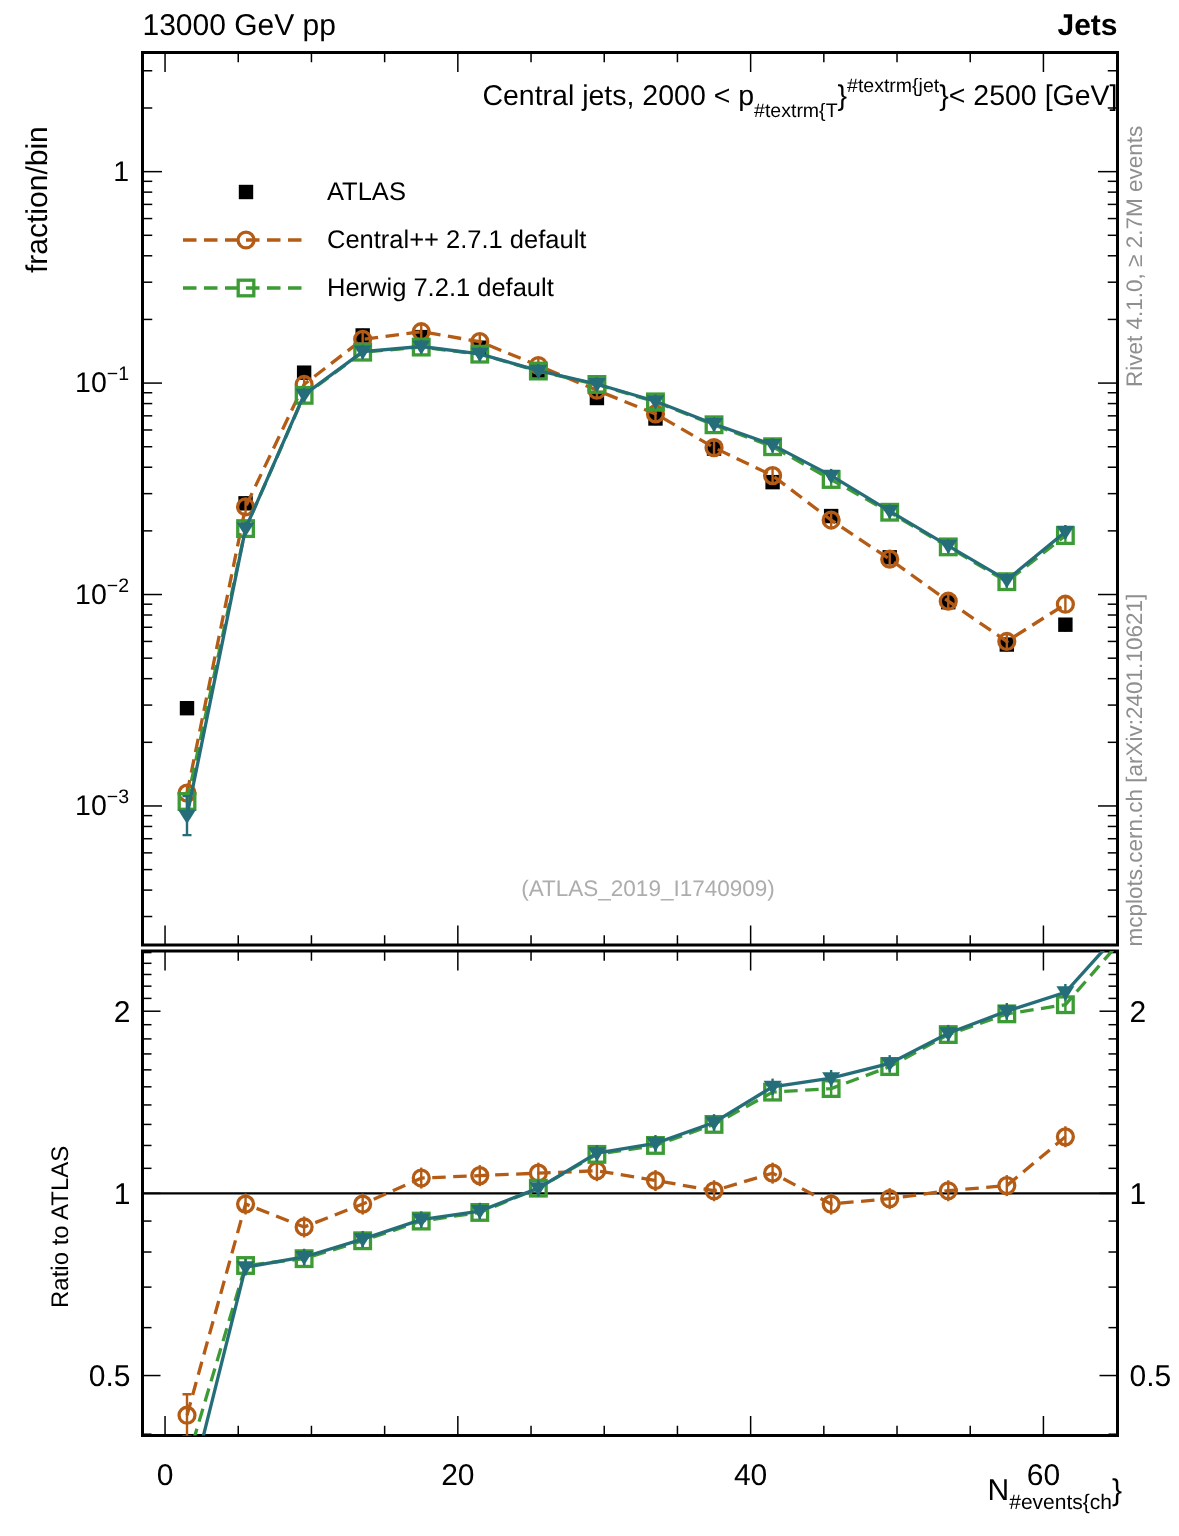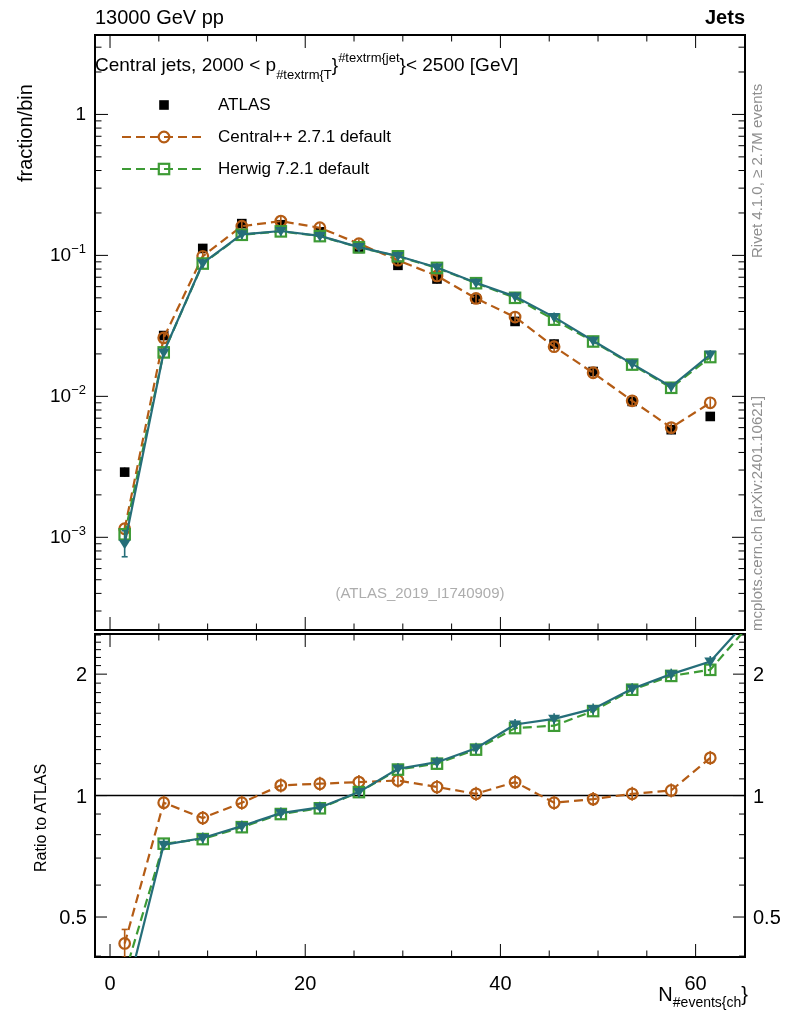--- a/index.html
+++ b/index.html
@@ -1,33 +1,33 @@
 <!DOCTYPE html>
 <html><head>
 <meta charset="utf-8">
 <style>
   html,body{margin:0;padding:0;background:#fff;}
   .stage{position:relative;width:786px;height:1024px;background:#fff;overflow:hidden;
          font-family:"Liberation Sans","DejaVu Sans",sans-serif;color:#000;}
   .abs{position:absolute;}
   .hdr{font-size:20px;white-space:nowrap;}
-  .title-row{left:95px;width:650px;top:54px;text-align:left;font-size:19px;white-space:nowrap;}
+  .title-row{left:95px;width:650px;top:54px;text-align:right;font-size:19px;white-space:nowrap;}
   .title-row .pc{display:inline-block;}
   .t-sub{display:inline-block;font-size:13px;transform:translateY(8px);}
   .t-sup{display:inline-block;font-size:13px;transform:translateY(-9px);}
-  .legend{left:120px;top:89px;text-align:center;}
+  .legend{left:120px;top:112px;text-align:center;}
   .leg-row{display:flex;align-items:center;height:32px;}
   .leg-label{margin-left:10px;font-size:17px;white-space:nowrap;}
   .vtext{position:absolute;transform-origin:0 0;transform:rotate(-90deg);white-space:nowrap;}
   .ylab-main{left:14px;top:182px;font-size:20px;}
   .ylab-ratio{left:32px;top:872px;font-size:16px;}
   .note{color:#8f8f8f;font-size:15px;}
   .note-top{left:748px;top:258px;}
   .note-bot{left:748px;top:631px;}
-  .watermark{left:95px;top:584px;width:650px;text-align:center;font-size:15px;color:#adadad;white-space:nowrap;}
+  .watermark{left:95px;top:584px;width:650px;text-align:center;font-size:15px;color:#adadad;white-space:nowrap;padding-left:12px;}
   .xlab{right:38px;top:983px;font-size:20px;white-space:nowrap;}
   .x-sub{display:inline-block;font-size:14px;transform:translateY(6px);}
   #plot-area{left:0;top:0;width:786px;height:1024px;}
   svg text{font-family:"Liberation Sans","DejaVu Sans",sans-serif;}
 </style>
 </head>
 <body>
 
 <div class="stage">
 

